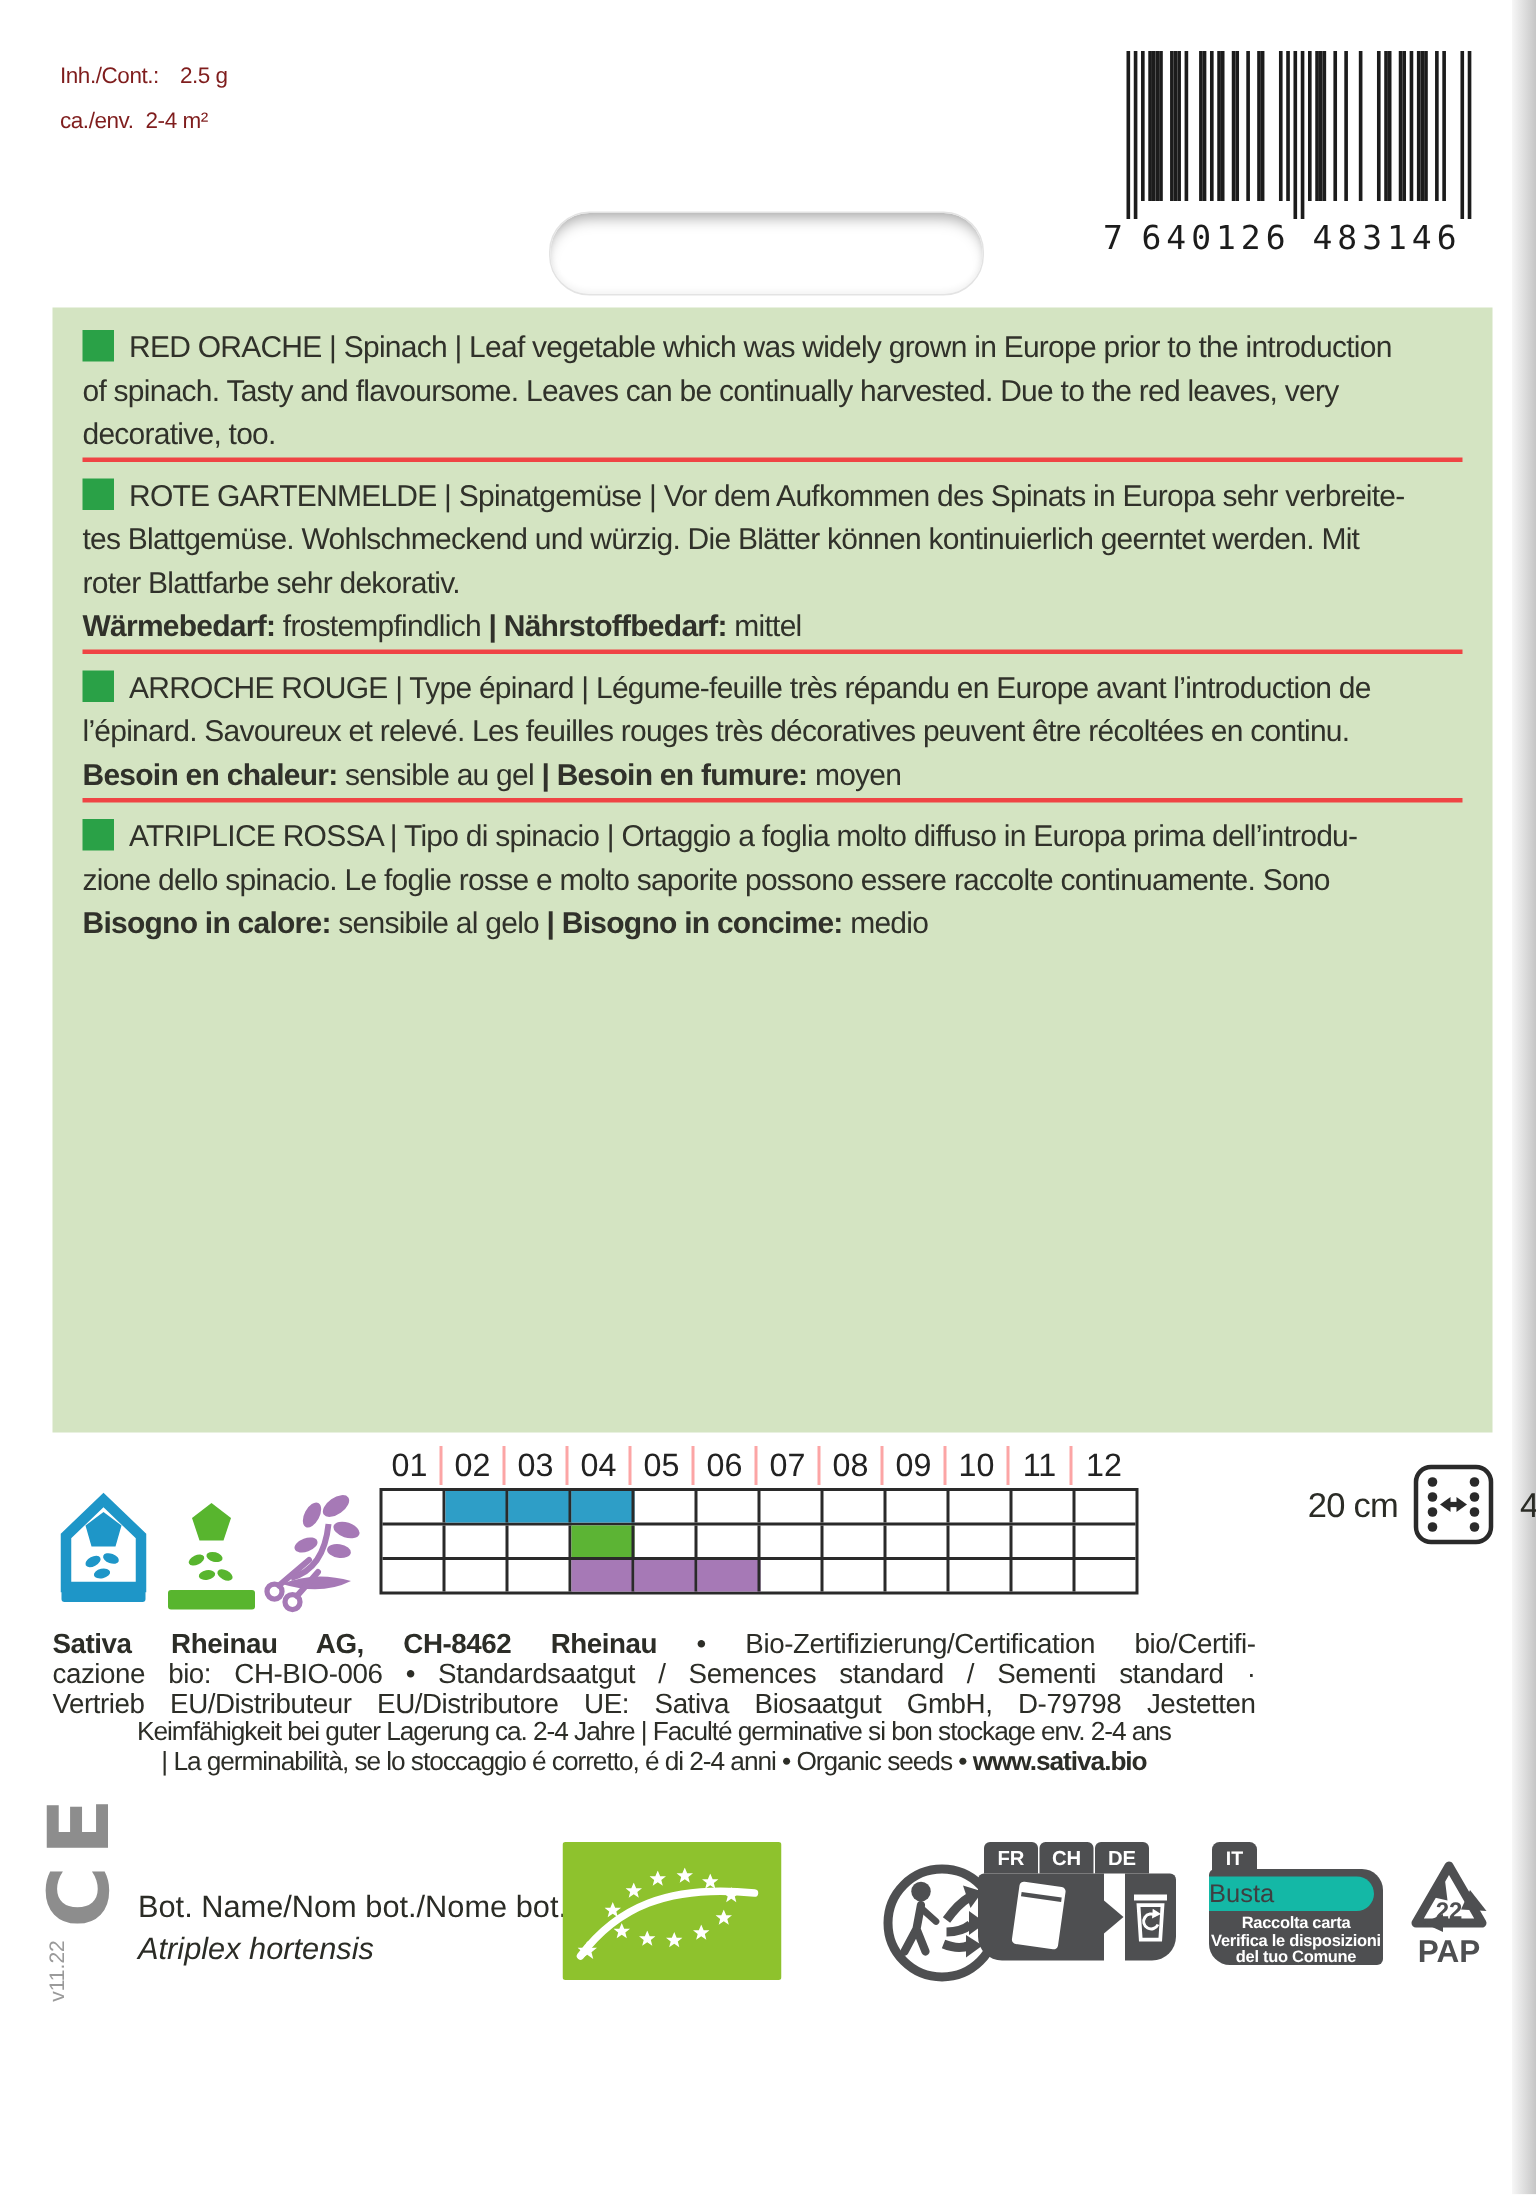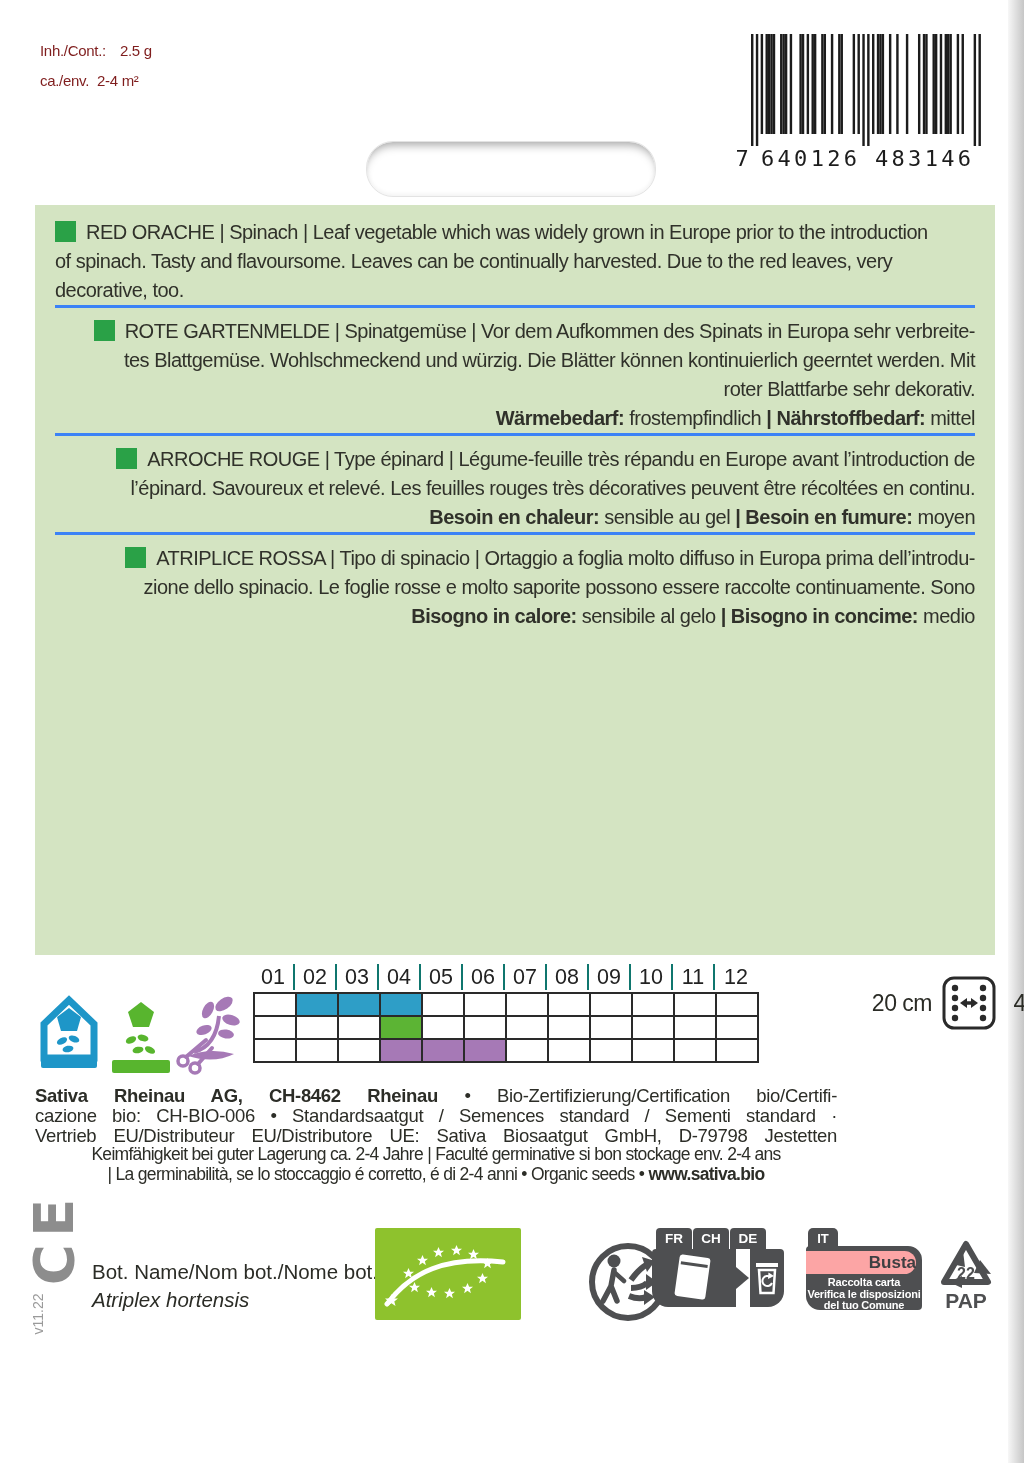--- a/index.html
+++ b/index.html
@@ -15,33 +15,33 @@
   .hang-slot{position:absolute;left:366px;top:141px;width:288px;height:54px;border-radius:27px;
         background:#ffffff;border:1px solid #e3e3e3;
         box-shadow:inset 0 8px 10px -5px rgba(0,0,0,0.35), inset 0 -2px 4px rgba(0,0,0,0.05);}
   
   .barcode{position:absolute;left:733px;top:30px;width:262px;height:142px;}
   .barcode text{font-family:"DejaVu Sans Mono",monospace;font-size:22px;fill:#1c1c1c;}
   
   .panel{position:absolute;left:35px;top:205px;width:960px;height:750px;background:#d4e4c2;
         box-sizing:border-box;padding:4px 20px;}
   .lang-block{padding:9px 0 0;}
-  .lang-block + .lang-block{border-top:3px solid #3b82f6;text-align:right;}
+  .lang-block + .lang-block{border-top:3px solid #ef4444;}
   .ln{font-size:20px;line-height:29px;letter-spacing:-0.5px;color:#30312a;white-space:nowrap;}
   .b{font-weight:bold;}
   .bullet{display:inline-block;width:21px;height:21px;background:#2aa147;margin-right:10px;vertical-align:-3px;}
   
   .sow-icon{position:absolute;}
   #icon-greenhouse{left:38px;top:992px;}
   #icon-sower{left:112px;top:999px;}
   #icon-harvest{left:172px;top:988px;}
   
   .cal-head{position:absolute;left:253px;top:964px;display:flex;}
   .cal-m{width:42px;height:26px;line-height:26px;text-align:center;font-size:21.5px;color:#222;
-        border-right:2px solid #0f766e;box-sizing:border-box;}
+        border-right:2px solid #fca5a5;box-sizing:border-box;}
   .cal-m:last-child{border-right:none;}
   .cal-grid{position:absolute;left:253px;top:992px;border:2px solid #2a2a2a;background:#fff;}
   .cal-row{display:flex;border-bottom:2px solid #2a2a2a;}
   .cal-row:last-child{border-bottom:none;}
   .cal-cell{width:40px;height:21px;border-right:2px solid #2a2a2a;}
   .cal-cell:last-child{border-right:none;}
   
   .space-col{position:absolute;left:842px;top:976px;display:flex;flex-direction:row;gap:7px;}
   .space-row{display:flex;align-items:center;gap:10px;height:54px;}
   .space-label{width:90px;text-align:right;font-size:23px;color:#2b2c26;letter-spacing:-0.5px;}
@@ -70,22 +70,22 @@
   .envelope{position:absolute;left:25px;top:7px;width:31px;height:42px;background:#fff;border-radius:3px;transform:rotate(8deg);}
   .env-flap{position:absolute;top:7px;left:2px;right:2px;height:3px;background:#4e4f51;}
   .fr-gap{width:14px;display:flex;align-items:center;}
   .fr-arrow{width:0;height:0;border-top:11px solid transparent;border-bottom:11px solid transparent;border-left:13px solid #4e4f51;}
   .fr-right{width:34px;background:#4e4f51;border-radius:0 4px 16px 0;display:flex;align-items:center;justify-content:center;}
   .it-sign{position:absolute;left:806px;top:1228px;width:116px;height:84px;}
   .it-tab{position:absolute;top:0;left:2px;width:30px;height:20px;background:#4e4f51;color:#fff;font-weight:bold;
         font-size:13px;border-radius:5px 5px 0 0;display:flex;align-items:center;justify-content:center;}
   .it-body{position:absolute;top:18px;left:0;width:116px;height:64px;background:#4e4f51;
         border-radius:4px 14px 4px 14px;overflow:hidden;}
-  .it-band{margin:5px 6px 3px 0;background:#fca5a5;color:#3e3f41;font-weight:bold;font-size:17px;height:23px;
-        line-height:23px;text-align:right;border-radius:0 12px 12px 0;}
+  .it-band{margin:5px 6px 3px 0;background:#14b8a6;color:#3e3f41;font-weight:normal;font-size:17px;height:23px;
+        line-height:23px;text-align:left;border-radius:0 12px 12px 0;}
   .it-lines{color:#fff;font-weight:bold;font-size:11px;line-height:11.5px;text-align:center;letter-spacing:-0.2px;}
   .pap{position:absolute;left:936px;top:1238px;}
 </style>
 </head>
 <body>
 
 <div class="page">
   <div class="scan-edge"></div>
 
   <div class="top-info">

